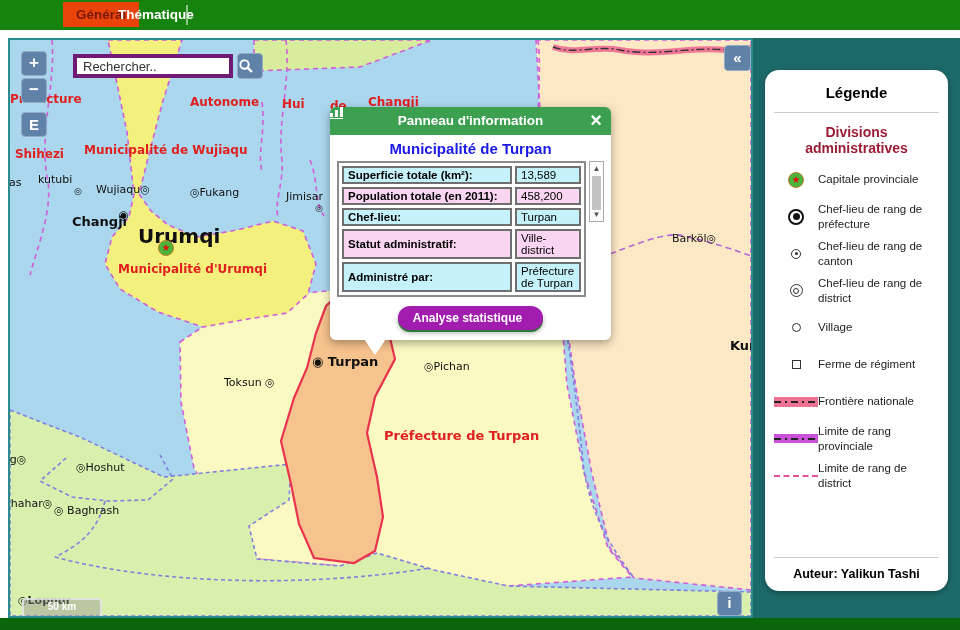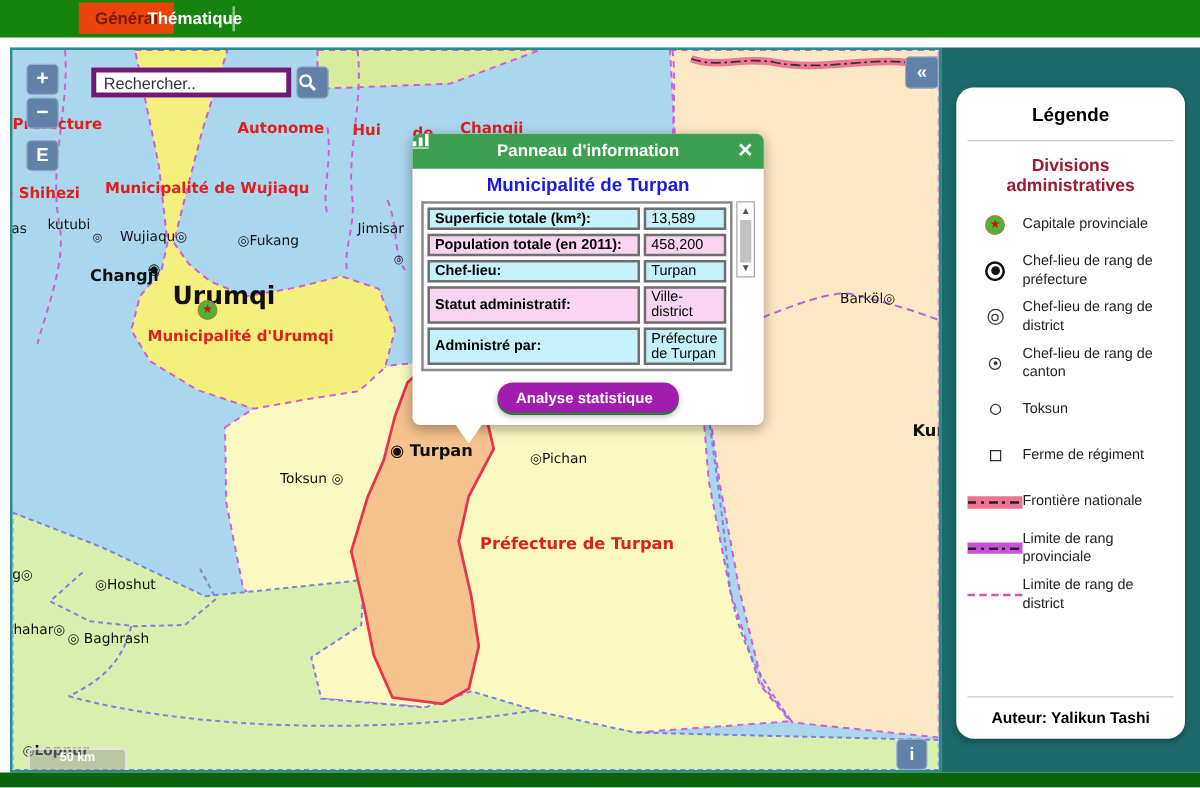--- a/index.html
+++ b/index.html
@@ -147,21 +147,21 @@
       <span class="map-label ml-red" style="left: 272px; top: 57px;">Hui</span>
       <span class="map-label ml-red" style="left: 320px; top: 59px;">de</span>
       <span class="map-label ml-red" style="left: 358px; top: 55px;">Changji</span>
       <span class="map-label ml-red" style="left: -16px; top: 107px;">de Shihezi</span>
       <span class="map-label ml-red" style="left: 74px; top: 103px;">Municipalité de Wujiaqu</span>
       <span class="map-label ml-blk" style="left: -8px; top: 136px;">nas</span>
       <span class="map-label ml-blk" style="left: 28px; top: 133px;">kutubi</span>
       <span class="map-label ml-blk" style="left: 64px; top: 146px; font-size: 9px;">◎</span>
       <span class="map-label ml-blk" style="left: 86px; top: 143px;">Wujiaqu◎</span>
       <span class="map-label ml-blk" style="left: 180px; top: 146px;">◎Fukang</span>
-      <span class="map-label ml-blk" style="left: 276px; top: 136px;">Jimisar</span>
+      <span class="map-label ml-blk" style="left: 276px; top: 150px;">Jimisar</span>
       <span class="map-label ml-blk" style="left: 305px; top: 163px; font-size: 9px;">◎</span>
       <span class="map-label ml-blk" style="left: 108px; top: 168px; font-size: 12px;">◉</span>
       <span class="map-label ml-blk" style="left: 62px; top: 174px; font-size: 13px; font-weight: bold;">Changji</span>
       <span class="map-label ml-blk" style="left: 128px; top: 184px; font-size: 20px; font-weight: bold;">Urumqi</span>
       <span class="map-label ml-red" style="left: 108px; top: 222px;">Municipalité d'Urumqi</span>
       <span class="map-label ml-blk" style="left: 662px; top: 192px;">Barköl◎</span>
       <span class="map-label ml-blk" style="left: 720px; top: 298px; font-size: 13px; font-weight: bold;">Kum</span>
       <span class="map-label ml-blk" style="left: 302px; top: 314px; font-size: 13px; font-weight: bold;">◉ Turpan</span>
       <span class="map-label ml-blk" style="left: 414px; top: 320px;">◎Pichan</span>
       <span class="map-label ml-blk" style="left: 214px; top: 336px;">Toksun ◎</span>
@@ -262,39 +262,39 @@
         <div class="legend-item">
           <div class="sym-cell">
             <div class="sym-pref">
               <i></i>
             </div>
           </div>
           <div class="item-label">Chef-lieu de rang de préfecture</div>
         </div>
         <div class="legend-item">
           <div class="sym-cell">
+            <div class="sym-canton">
+              <i></i>
+            </div>
+          </div>
+          <div class="item-label">Chef-lieu de rang de canton</div>
+        </div>
+        <div class="legend-item">
+          <div class="sym-cell">
             <div class="sym-district">
               <i></i>
             </div>
           </div>
           <div class="item-label">Chef-lieu de rang de district</div>
         </div>
         <div class="legend-item">
           <div class="sym-cell">
-            <div class="sym-canton">
-              <i></i>
-            </div>
-          </div>
-          <div class="item-label">Chef-lieu de rang de canton</div>
-        </div>
-        <div class="legend-item">
-          <div class="sym-cell">
             <div class="sym-village"></div>
           </div>
-          <div class="item-label">Toksun</div>
+          <div class="item-label">Village</div>
         </div>
         <div class="legend-item">
           <div class="sym-cell">
             <div class="sym-farm"></div>
           </div>
           <div class="item-label">Ferme de régiment</div>
         </div>
         <div class="legend-item">
           <div class="sym-cell">
             <div class="swatch sw-national">

